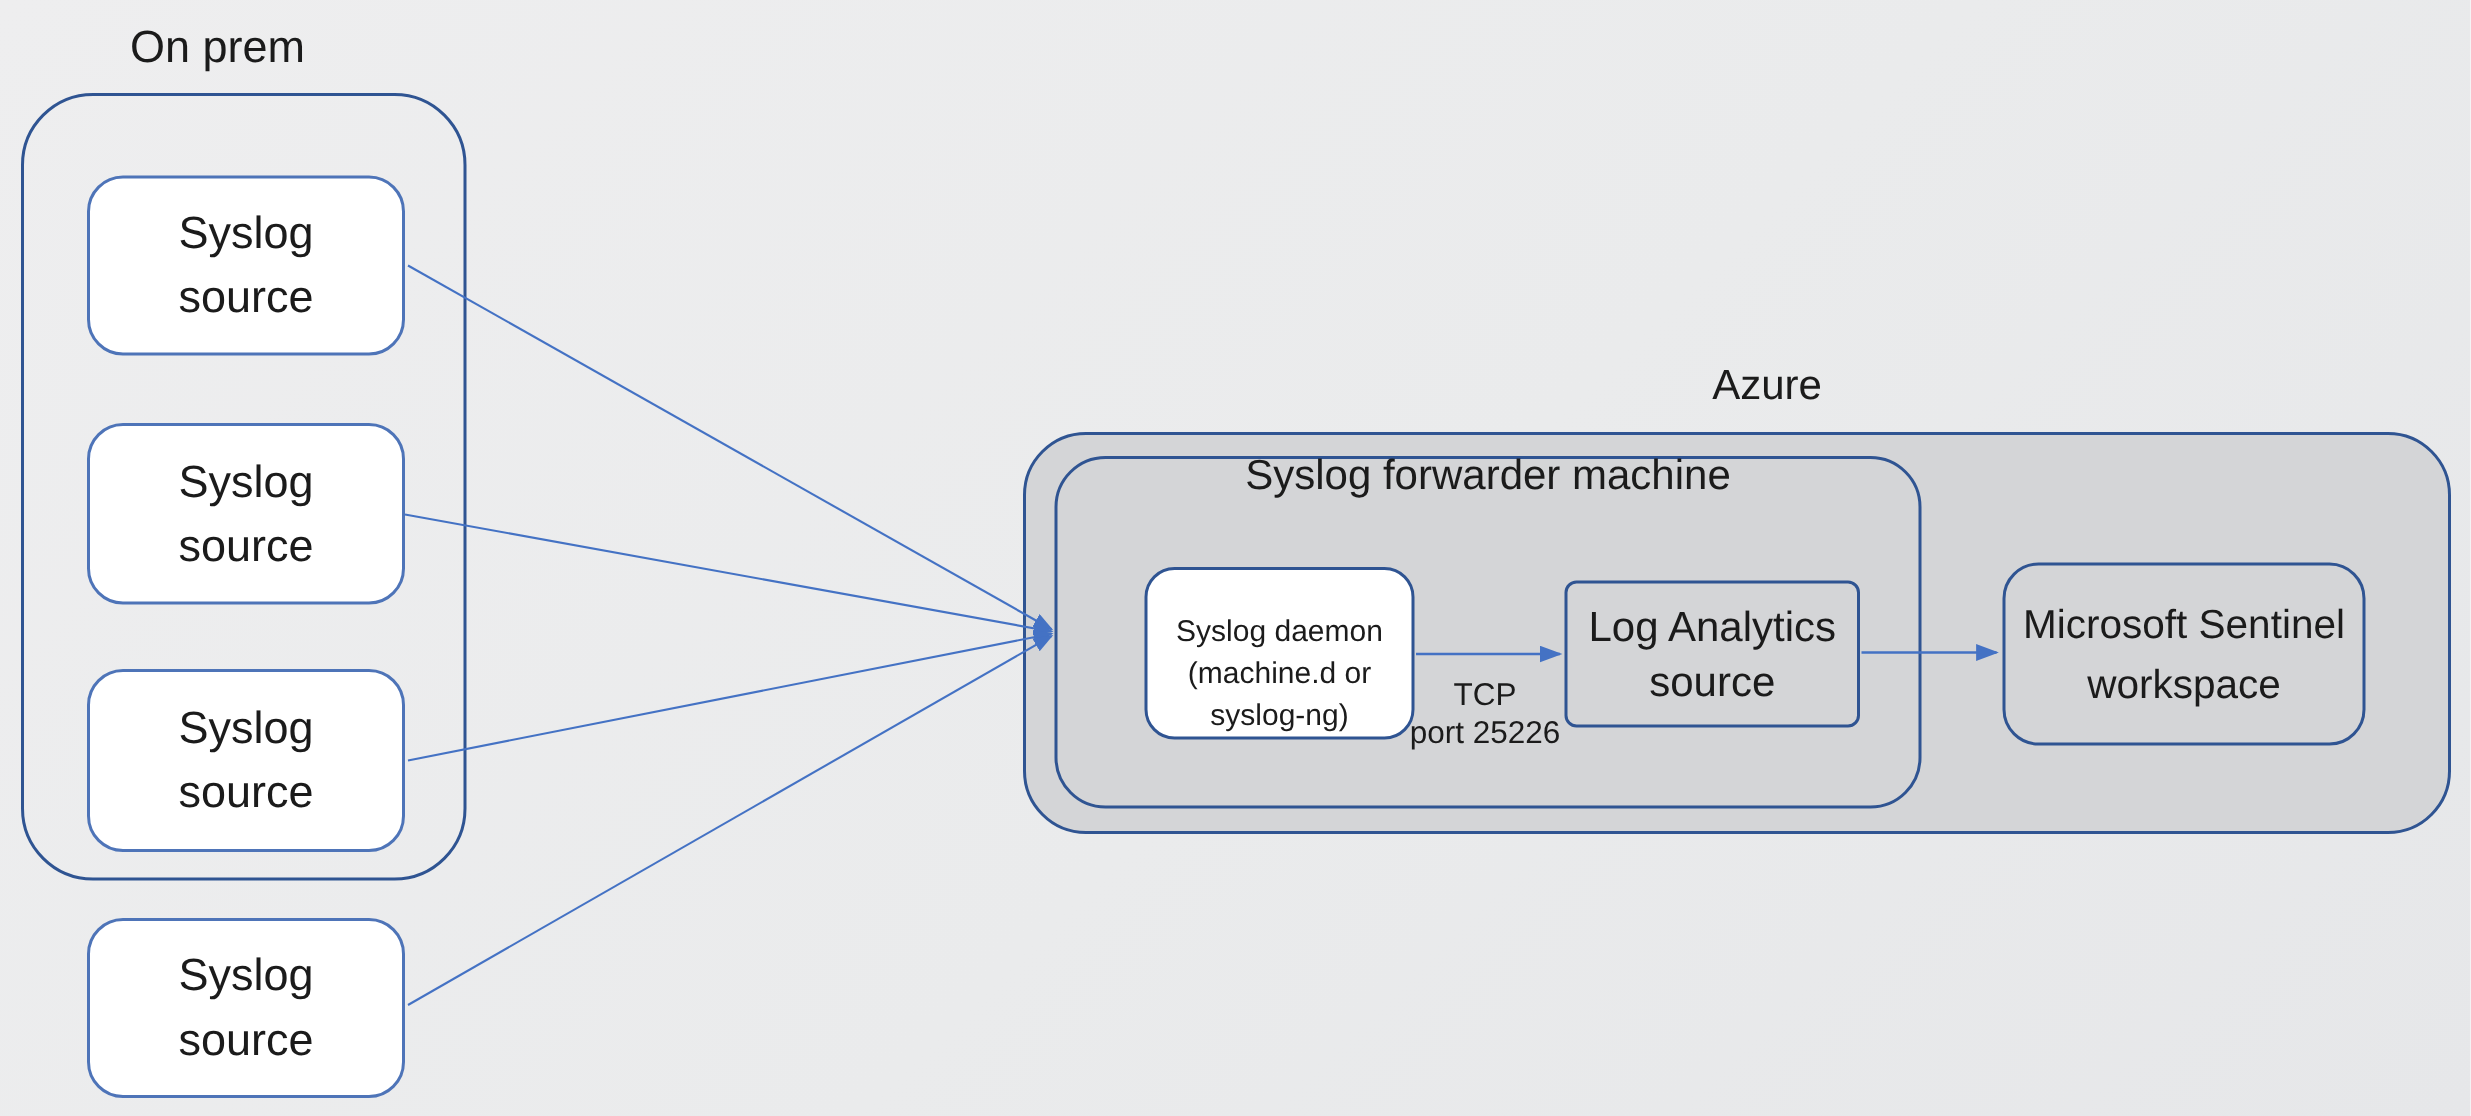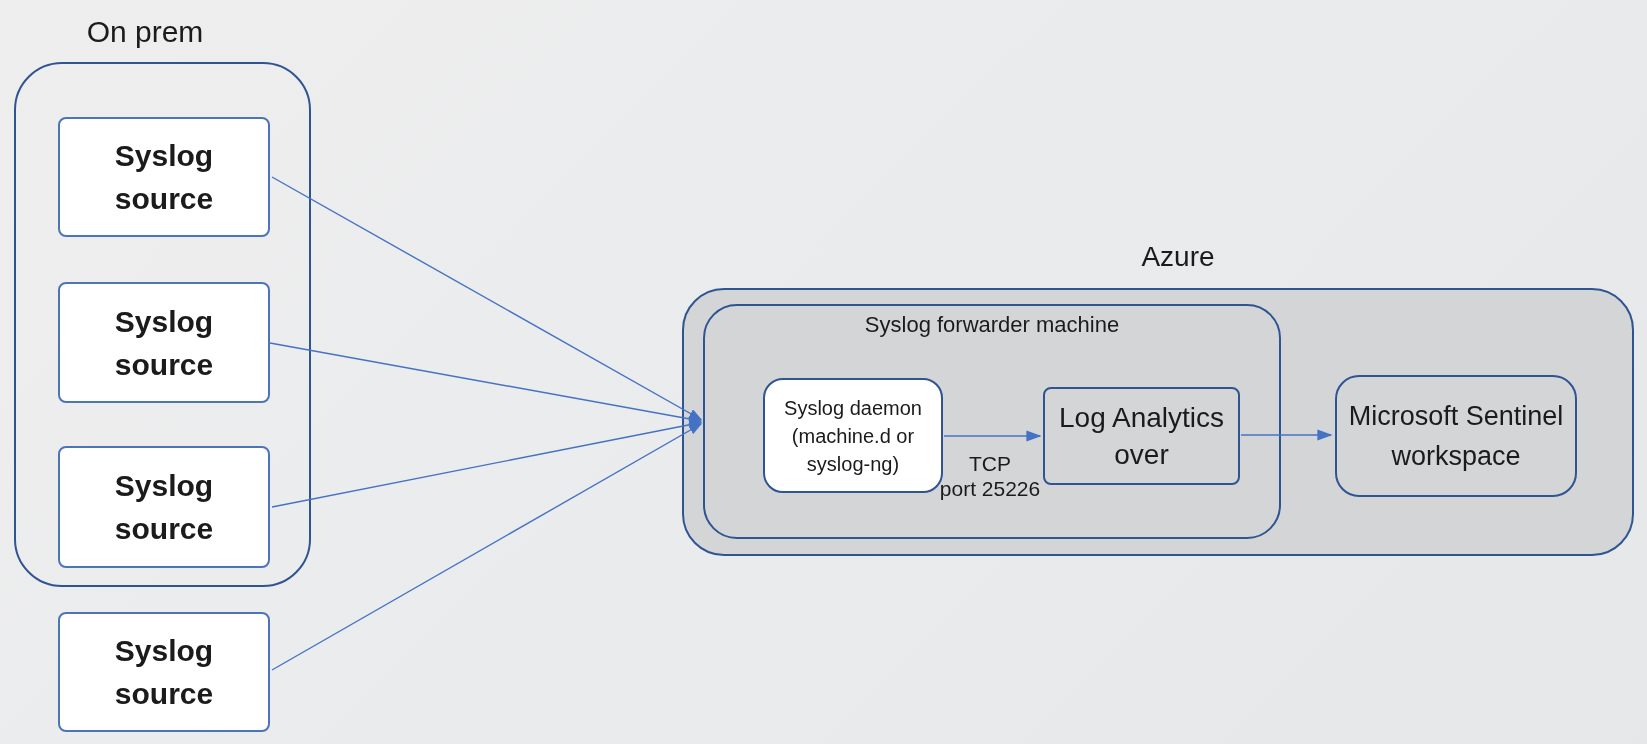--- a/index.html
+++ b/index.html
@@ -52,35 +52,35 @@
 
   
   .box {
     display: flex; align-items: center; justify-content: center;
     text-align: center; z-index: 3;
   }
   .source-box {
     left: 58px; width: 212px; height: 120px;
     background: var(--box-fill-white);
     border: 2px solid var(--source-box-border);
-    border-radius: 8px;
-    font-size: 30px; line-height: 43px; font-weight: bold;
+    border-radius: 24px;
+    font-size: 30px; line-height: 43px;
   }
   .source-box .wrap { max-width: 130px; }
   #source-1 { top: 117px; }
   #source-2 { top: 282px; height: 121px; }
   #source-3 { top: 446px; height: 122px; }
   #source-4 { top: 612px; }
 
   .daemon-box {
     left: 763px; top: 378px; width: 180px; height: 115px;
     background: var(--box-fill-white);
     border: 2px solid var(--accent-border);
     border-radius: 20px;
-    font-size: 20px; line-height: 28px;
+    font-size: 20px; line-height: 28px; align-items: flex-end;
   }
   .agent-box {
     left: 1043px; top: 387px; width: 197px; height: 98px;
     background: var(--azure-fill);
     border: 2px solid var(--accent-border);
     border-radius: 8px;
     font-size: 28px; line-height: 37px;
   }
   .sentinel-box {
     left: 1335px; top: 375px; width: 242px; height: 122px;
@@ -89,21 +89,21 @@
     border-radius: 24px;
     font-size: 27px; line-height: 40px;
     z-index: 3;
   }
   .line { display: block; }
 
   
   .label { text-align: center; z-index: 6; }
   .onprem-title  { left: 20px;  top: 15px;  width: 250px; font-size: 30px; }
   .azure-title   { left: 1053px; top: 241px; width: 250px; font-size: 28px; }
-  .forwarder-title { left: 792px; top: 312px; width: 400px; font-size: 22px; }
+  .forwarder-title { left: 792px; top: 301px; width: 400px; font-size: 28px; }
   .transport-label { left: 362px; top: 206px; width: 300px; font-size: 25px; line-height: 30px; }
   .tcp-label     { left: 915px; top: 451px; width: 150px; font-size: 21px; line-height: 25px; }
 
   
   .arrows {
     position: absolute; left: 0; top: 0; width: 1647px; height: 744px;
     z-index: 5; pointer-events: none;
   }
   .connector { stroke: var(--arrow); fill: none; }
   .thin  { stroke-width: 1.4; }
@@ -140,21 +140,21 @@
     <span>
       <span class="line">Syslog daemon</span>
       <span class="line">(machine.d or</span>
       <span class="line">syslog-ng)</span>
     </span>
   </div>
 
   <div class="abs box agent-box">
     <span>
       <span class="line">Log Analytics</span>
-      <span class="line">over</span>
+      <span class="line">source</span>
     </span>
   </div>
 
   <div class="abs box sentinel-box">
     <span>
       <span class="line">Microsoft Sentinel</span>
       <span class="line">workspace</span>
     </span>
   </div>
 

